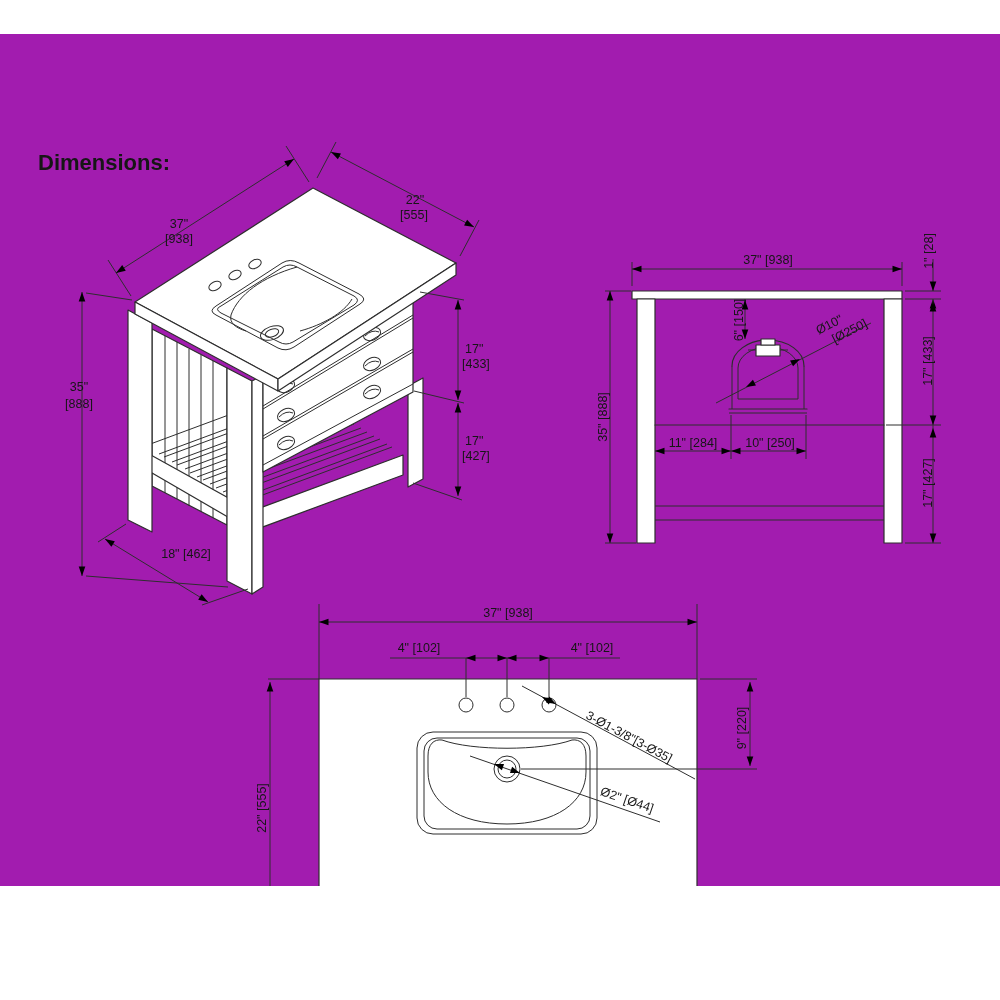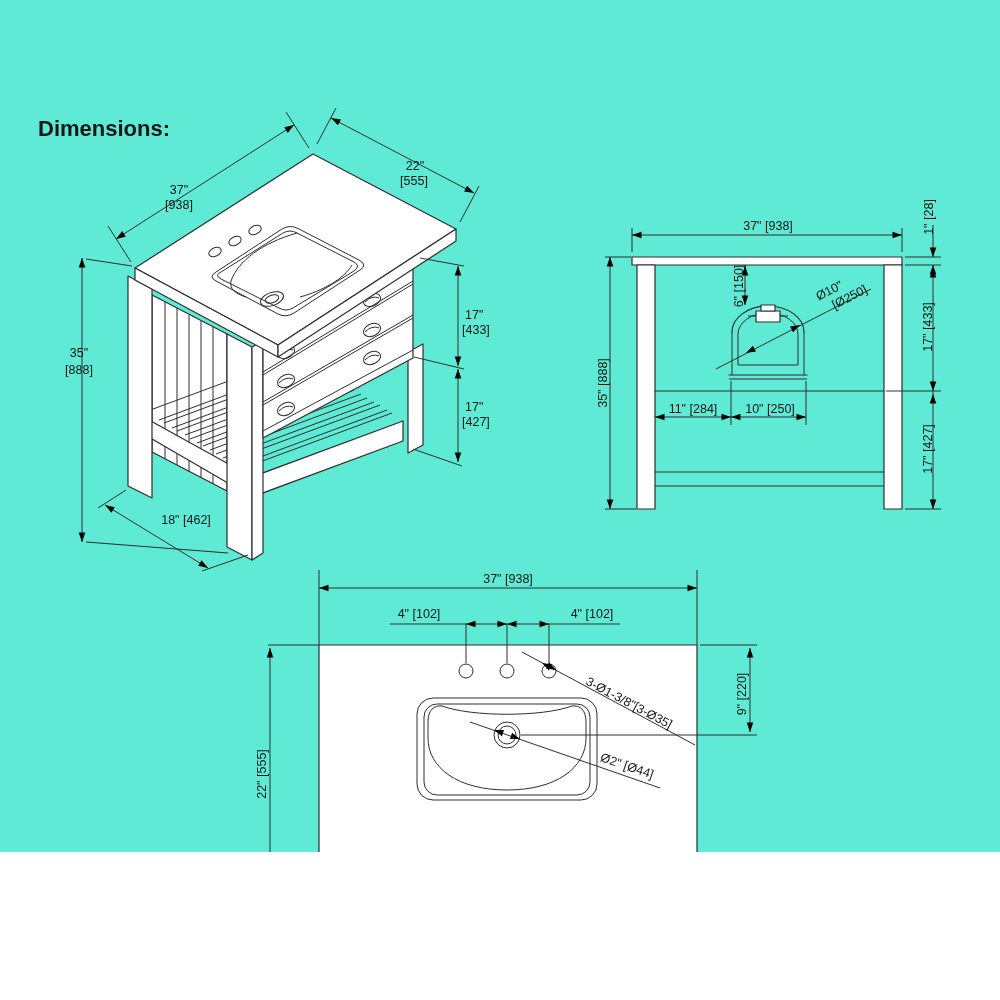--- a/index.html
+++ b/index.html
@@ -1,17 +1,17 @@
 <!DOCTYPE html>
 <html><head>
 <meta charset="utf-8">
 <style>
   html,body{margin:0;padding:0;background:#ffffff;}
-  .page{position:relative;width:1000px;height:852px;background:#5eead4;overflow:hidden;
-        font-family:"Liberation Sans", sans-serif;}
+  .page{position:relative;width:1000px;height:852px;background:#a21caf;overflow:hidden;
+        font-family:"Liberation Sans", sans-serif;margin-top:34px;}
   svg{display:block;}
   .ln{stroke:#2e2e2e;stroke-width:1.2;fill:none;stroke-linecap:round;stroke-linejoin:round;}
   .lnthin{stroke:#2e2e2e;stroke-width:1;fill:none;}
   .face{fill:#ffffff;stroke:#2e2e2e;stroke-width:1.2;stroke-linejoin:round;}
   .dim{stroke:#2e2e2e;stroke-width:1;fill:none;}
   text{fill:#161616;font-family:"Liberation Sans",sans-serif;font-size:12.5px;}
   text.ttl{font-size:22px;font-weight:bold;}
   .mid{text-anchor:middle;}
 </style>
 </head>

